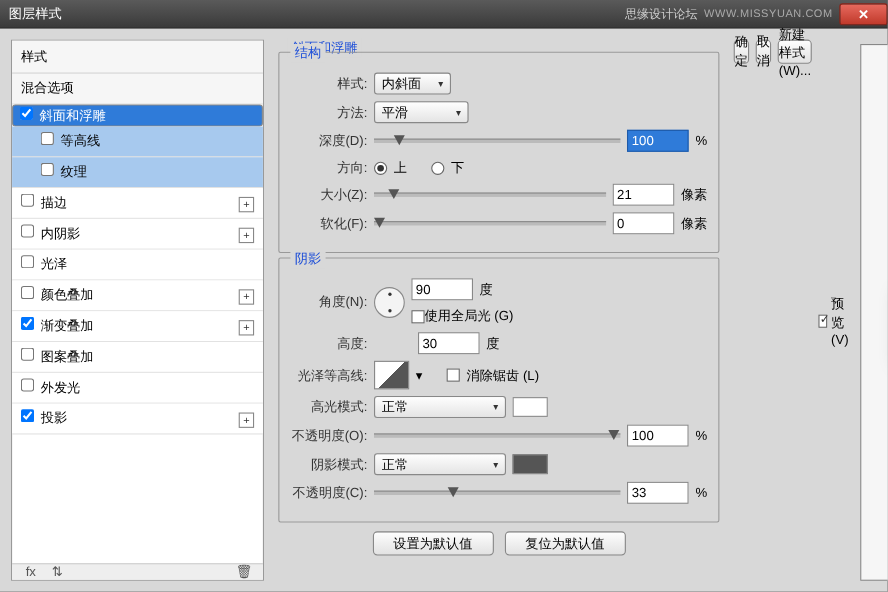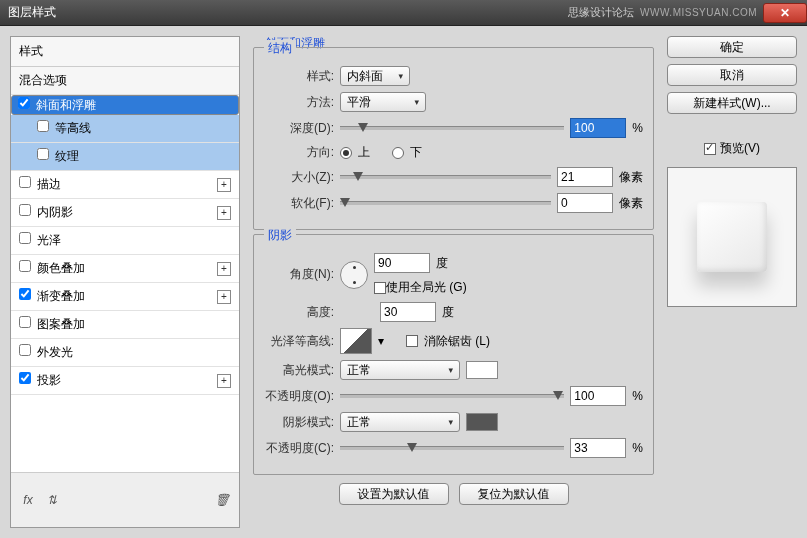--- a/index.html
+++ b/index.html
@@ -5,27 +5,27 @@
 *{box-sizing:border-box;margin:0;padding:0;font-family:"Microsoft YaHei","SimSun",sans-serif;font-size:12px}
 body{background:#4a4a4a;width:807px;height:538px;overflow:hidden}
 .titlebar{height:26px;background:linear-gradient(#5a5a5a,#3a3a3a);display:flex;align-items:center;justify-content:space-between;padding:0 0 0 8px;color:#fff;border-bottom:1px solid #222}
 .titlebar-r{display:flex;align-items:center;gap:6px}
 .close-btn{width:44px;height:20px;background:linear-gradient(#e76a5e,#c0392b);border:1px solid #8b2318;border-radius:3px;display:flex;align-items:center;justify-content:center;color:#fff;font-weight:bold}
 .watermark{color:#aaa;font-size:10px;letter-spacing:.5px}
 .brand{color:#ccc;font-size:11px}
 .main{display:flex;height:512px;background:#d8d8d8;padding:10px;gap:10px}
 .left{width:230px;display:flex;flex-direction:column;border:1px solid #999;background:#fff}
 .lh{padding:6px 8px;border-bottom:1px solid #ccc;background:#f6f6f6}
-.lrow{display:flex;align-items:center;justify-content:space-between;padding:5px 8px;border-bottom:1px solid #e2e2e2;background:#fff}
+.lrow{display:flex;align-items:flex-end;justify-content:space-between;padding:5px 8px;border-bottom:1px solid #e2e2e2;background:#fff}
 .lrow.blend{background:#f6f6f6}
 .lrow.sel{background:#2f7bd9;color:#fff}
 .lrow.sub{padding-left:26px;background:#a7c9ee}
 .lrow input[type=checkbox]{margin-right:6px;width:12px;height:12px}
 .plus{width:14px;height:14px;border:1px solid #888;display:flex;align-items:center;justify-content:center;font-size:10px;background:#fff;color:#333}
-.lfoot{margin-top:auto;padding:20px 8px;border-top:1px solid #ccc;background:#eee;display:flex;align-items:center;gap:6px;font-style:italic}
+.lfoot{margin-top:auto;padding:0 8px;border-top:1px solid #ccc;background:#eee;display:flex;align-items:center;gap:6px;}
 .lfoot .ic{width:18px;height:14px;display:flex;align-items:center;justify-content:center;color:#555}
 .center{flex:1;position:relative;border:1px solid transparent}
 .fs{border:1px solid #999;border-radius:2px;margin:4px 2px;padding:12px 10px 10px;position:relative}
 .fs-lab{position:absolute;top:-8px;left:10px;background:#d8d8d8;padding:0 4px;color:#1d4ed8}
 .row{display:flex;align-items:center;margin:6px 0;gap:6px}
 .row .lab{width:70px;text-align:right;color:#333}
 .sel,.btn{background:linear-gradient(#fefefe,#e4e4e4);border:1px solid #888;border-radius:3px;padding:2px 6px;display:flex;align-items:center;justify-content:space-between;gap:6px;height:20px}
 .sel .tri{font-size:9px;color:#333}
 .slider{flex:1;height:16px;position:relative;display:flex;align-items:center}
 .slider::before{content:"";position:absolute;left:0;right:0;height:3px;background:#bbb;border-top:1px solid #888}
@@ -35,21 +35,21 @@
 .radio{width:12px;height:12px;border:1px solid #666;border-radius:50%;display:inline-flex;align-items:center;justify-content:center;background:#fff}
 .radio.on::after{content:"";width:6px;height:6px;background:#333;border-radius:50%}
 .ck{width:12px;height:12px;border:1px solid #666;background:#fff;display:inline-block;position:relative}
 .ck.on::after{content:"✓";position:absolute;top:-3px;left:0;font-size:11px;color:#333}
 .dial{width:28px;height:28px;border:1px solid #888;border-radius:50%;background:#f4f4f4;position:relative}
 .dial::after{content:"";position:absolute;width:3px;height:3px;background:#333;border-radius:50%;top:4px;left:12px}
 .dial::before{content:"";position:absolute;width:3px;height:3px;background:#333;border-radius:50%;bottom:4px;left:12px}
 .contour{width:32px;height:26px;border:1px solid #888;background:linear-gradient(135deg,#fff 0%,#fff 50%,#555 50%,#555 100%)}
 .swatch{width:32px;height:18px;border:1px solid #888;background:#fff}
 .swatch.dark{background:#555}
-.right{width:130px;display:flex;flex-direction:column;gap:6px}
+.right{width:130px;display:flex;flex-direction:row;gap:6px}
 .rbtn{background:linear-gradient(#fdfdfd,#e2e2e2);border:1px solid #888;border-radius:4px;height:22px;display:flex;align-items:center;justify-content:center}
 .preview{border:1px solid #888;background:#f6f6f6;flex:0 0 140px;margin-top:4px;display:flex;align-items:center;justify-content:center}
 .pv-box{width:70px;height:70px;background:linear-gradient(145deg,#fff,#e8e8e8);border-radius:4px;box-shadow:0 14px 18px rgba(0,0,0,.18),inset -2px -2px 6px rgba(0,0,0,.1)}
 .botbtns{display:flex;gap:10px;justify-content:center;margin-top:8px}
 .botbtns .rbtn{width:110px}
 </style>
 </head>
 <body>
 
 <div class="titlebar">

